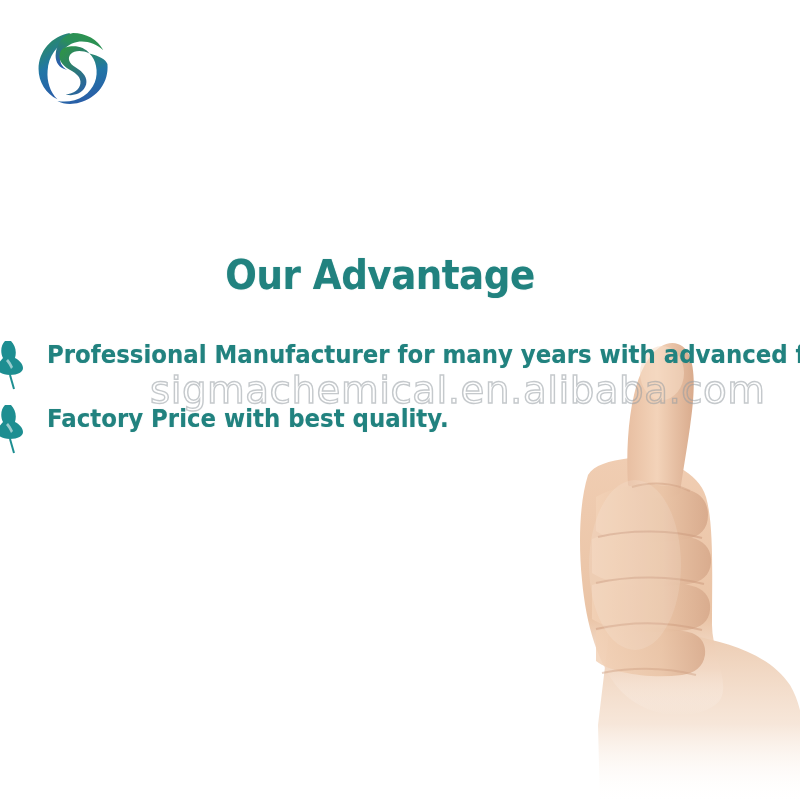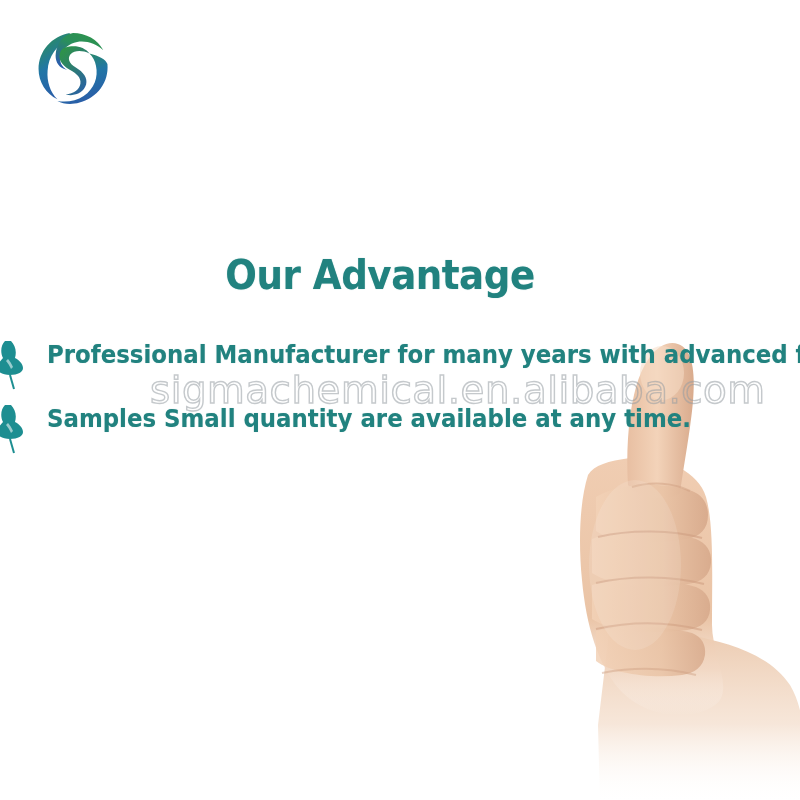--- a/index.html
+++ b/index.html
@@ -217,35 +217,35 @@
             <path d="M14 4 C10 8 9 15 12 21 C9 24 6 28 6 31 C6 35 12 38 19 38
                      C27 38 32 35 32 31 C32 27 28 23 24 21 C26 14 24 8 20 4 Z"></path>
             <path d="M17 22 C17 22 20 25 22 30 L20 32 C18 27 15 24 15 24 Z" fill="#ffffff" opacity="0.55"></path>
           </g>
           <path d="M19 38 L23 52" stroke="#1d8e91" stroke-width="2" fill="none"></path>
         </svg>
       </span>
       <span class="bullet-text">Professional Manufacturer for many years with advanced facility.</span>
     </div>
 
-
-
-
-
     <div class="bullet-row">
       <span class="pin-icon">
         <svg viewBox="0 0 44 56" width="44" height="56">
           <g fill="#1d8e91">
             <path d="M14 4 C10 8 9 15 12 21 C9 24 6 28 6 31 C6 35 12 38 19 38
                      C27 38 32 35 32 31 C32 27 28 23 24 21 C26 14 24 8 20 4 Z"></path>
             <path d="M17 22 C17 22 20 25 22 30 L20 32 C18 27 15 24 15 24 Z" fill="#ffffff" opacity="0.55"></path>
           </g>
           <path d="M19 38 L23 52" stroke="#1d8e91" stroke-width="2" fill="none"></path>
         </svg>
       </span>
-      <span class="bullet-text">Samples Small quantity are available at any time.</span>
+      <span class="bullet-text">Factory Price with best quality.</span>
     </div>
 
+
+
+
+
   </div>
 
   <div class="watermark">sigmachemical.en.alibaba.com</div>
 
 </div>
 
 </body></html>

